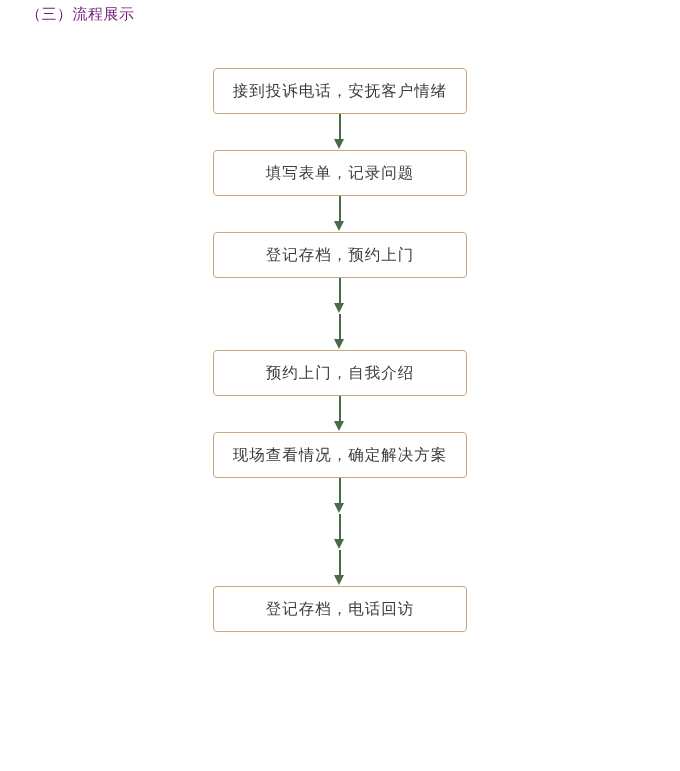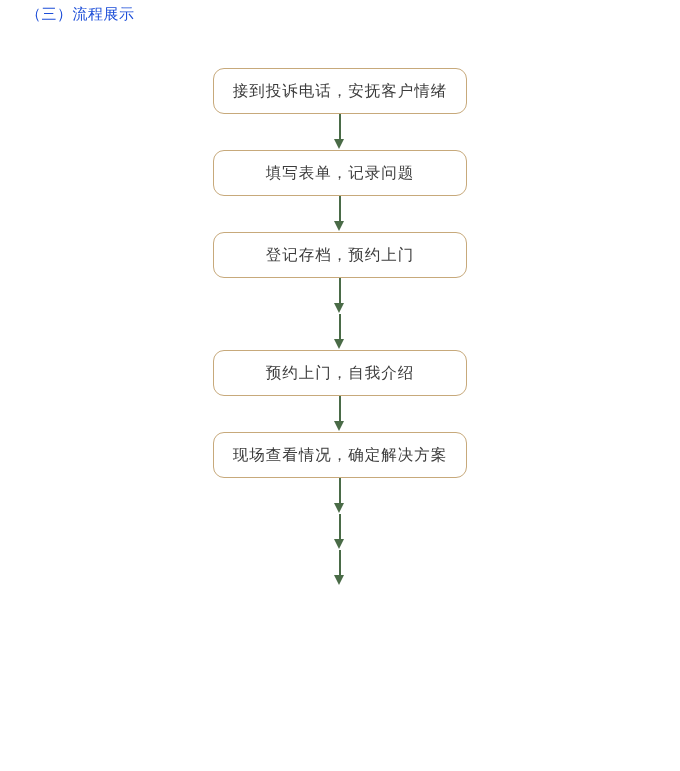--- a/index.html
+++ b/index.html
@@ -17,40 +17,40 @@
   #page {
     position: relative;
     width: 680px;
     height: 771px;
   }
   .section-title {
     position: absolute;
     left: 26px;
     top: 5px;
     font-size: 15px;
-    color: #1d4ed8;
+    color: #701a75;
     letter-spacing: 0.5px;
     white-space: nowrap;
   }
   .flow {
     position: absolute;
     left: 0;
     top: 68px;
     width: 680px;
     display: flex;
     flex-direction: column;
     align-items: center;
   }
   .node {
     width: 254px;
     height: 46px;
     box-sizing: border-box;
     border: 1px solid #c9a濃;
     border: 1px solid #c7a97b;
-    border-radius: 11px;
+    border-radius: 4px;
     background: #ffffff;
     color: #3c3c3c;
     font-size: 15.5px;
     letter-spacing: 1px;
     display: flex;
     align-items: center;
     justify-content: center;
     white-space: nowrap;
   }
   .arrow {
@@ -134,15 +134,18 @@
     <div class="arrow">
       <span class="shaft"></span>
       <span class="head"></span>
     </div>
 
     <div class="arrow">
       <span class="shaft"></span>
       <span class="head"></span>
     </div>
 
+    <div class="node">
+      <span>登记存档，电话回访</span>
+    </div>
 
   </div>
 </div>
 
 </body></html>

